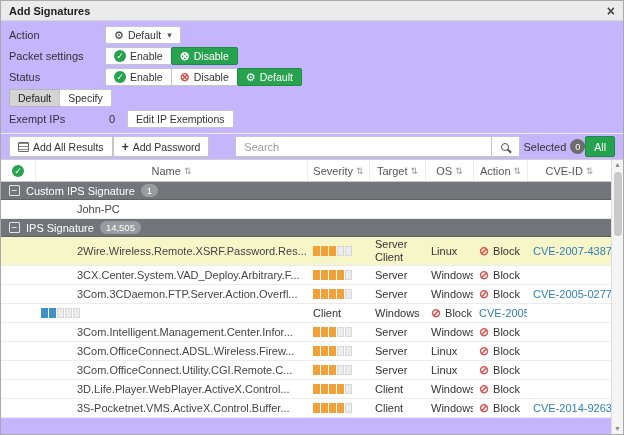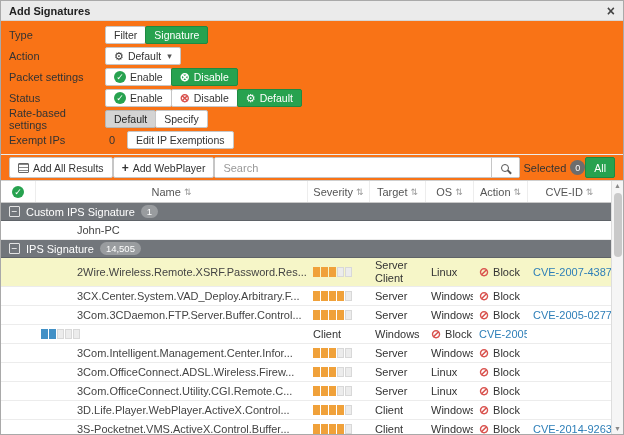--- a/index.html
+++ b/index.html
@@ -1,17 +1,17 @@
 <!DOCTYPE html>
 <html><head>
 <meta charset="utf-8">
 <style>
   * { box-sizing: border-box; margin: 0; padding: 0; }
   body { font-family: "Liberation Sans", sans-serif; background:#fff; }
-  .dialog{ width:624px; height:435px; border:1px solid #a9a9a9; background:#f97316;
+  .dialog{ width:624px; height:435px; border:1px solid #a9a9a9; background:#c4b5fd;
            display:flex; flex-direction:column; font-size:11px; color:#333; overflow:hidden;}
   
   .titlebar{ height:20px; background:#ebebeb; border-bottom:1px solid #d6d6d6;
              display:flex; align-items:center; padding:0 8px; flex:0 0 auto;}
   .title{ font-weight:bold; font-size:11px; color:#222;}
   .close{ margin-left:auto; font-size:14px; line-height:14px; color:#444; cursor:pointer; font-weight:bold;}
   
   .form{ padding:5px 8px 2px; flex:0 0 auto;}
   .frow{ display:flex; align-items:center; height:18px; margin-bottom:3px;}
   .flabel{ width:96px; color:#333;}
@@ -29,21 +29,21 @@
   .gear{ font-size:11px; line-height:11px;}
   .caret{ font-size:9px; color:#555; margin-left:2px;}
   .exempt-count{ margin-right:12px; width:10px; text-align:right;}
   
   .toolbar{ display:flex; align-items:center; padding:0 8px; height:26px;
             border-top:1px solid #ececec; flex:0 0 auto;}
   .tbtn{ height:21px;}
   .addall-icon{ width:11px; height:10px; border:1px solid #666; border-radius:1px;
                 background:repeating-linear-gradient(to bottom,#888 0 1px,transparent 1px 3px);}
   .plus{ font-weight:bold; font-size:12px; line-height:12px;}
-  .search{ flex:1; display:flex; height:21px; border:1px solid #c6c6c6; border-radius:2px; overflow:hidden; background:#fff;}
+  .search{ flex:1; display:flex; height:21px; border:1px solid #c6c6c6; border-radius:2px; overflow:hidden; background:#fff;margin-left:26px;}
   .search input{ flex:1; border:0; outline:none; padding:0 8px; font-size:11px; font-family:inherit; color:#333;}
   .search input::placeholder{ color:#999;}
   .search-btn{ width:28px; border-left:1px solid #c6c6c6; background:#fff; display:flex;
                align-items:center; justify-content:center; cursor:pointer;}
   .mag{ width:8px; height:8px; border:1.5px solid #555; border-radius:50%; position:relative;}
   .mag:after{ content:''; position:absolute; width:5px; height:1.5px; background:#555;
               transform:rotate(45deg); right:-4px; bottom:-2px;}
   .selwrap{ display:flex; align-items:center; gap:4px; margin-left:4px;}
   .selcnt{ width:15px; height:15px; border-radius:50%; background:#6d6d6d; color:#fff;
            font-size:9px; display:flex; align-items:center; justify-content:center;}
@@ -84,27 +84,20 @@
 
 <div class="dialog">
 
   <div class="titlebar">
     <span class="title">Add Signatures</span>
     <span class="close">×</span>
   </div>
 
   <div class="form">
 
-    <div class="frow">
-      <span class="flabel">Type</span>
-      <span class="seg">
-        <button class="btn">Filter</button>
-        <button class="btn green">Signature</button>
-      </span>
-    </div>
 
     <div class="frow">
       <span class="flabel">Action</span>
       <button class="btn">
         <span class="gear">⚙</span>
         <span>Default</span>
         <span class="caret">▾</span>
       </button>
     </div>
 
@@ -134,42 +127,41 @@
           <span>Disable</span>
         </button>
         <button class="btn green">
           <span class="gear">⚙</span>
           <span>Default</span>
         </button>
       </span>
     </div>
 
     <div class="frow">
-      <span class="flabel">Rate-based settings</span>
       <span class="seg">
         <button class="btn graysel">Default</button>
         <button class="btn">Specify</button>
       </span>
     </div>
 
     <div class="frow">
       <span class="flabel">Exempt IPs</span>
       <span class="exempt-count">0</span>
       <button class="btn">Edit IP Exemptions</button>
     </div>
   </div>
 
   <div class="toolbar">
     <button class="btn tbtn">
       <span class="addall-icon"></span>
       <span>Add All Results</span>
     </button>
     <button class="btn tbtn">
       <span class="plus">+</span>
-      <span>Add WebPlayer</span>
+      <span>Add Password</span>
     </button>
     <div class="search">
       <input type="text" placeholder="Search" style="">
       <span class="search-btn">
         <span class="mag"></span>
       </span>
     </div>
     <div class="selwrap">
       <span>Selected</span>
       <span class="selcnt">0</span>
@@ -264,21 +256,21 @@
             </div>
             <div class="td">Windows</div>
             <div class="td">
               <span class="block-icon">⊘</span>
               <span>Block</span>
             </div>
             <div class="td td-cve"></div>
           </div>
           <div class="trow grid">
             <div class="td"></div>
-            <div class="td td-name">3Com.3CDaemon.FTP.Server.Buffer.Control...</div>
+            <div class="td td-name">3Com.3CDaemon.FTP.Server.Action.Overfl...</div>
             <div class="td td-sev">
               <span class="seg-bar" style="background: rgb(240, 161, 58); border-color: rgb(240, 161, 58);"></span>
               <span class="seg-bar" style="background: rgb(240, 161, 58); border-color: rgb(240, 161, 58);"></span>
               <span class="seg-bar" style="background: rgb(240, 161, 58); border-color: rgb(240, 161, 58);"></span>
               <span class="seg-bar" style="background: rgb(240, 161, 58); border-color: rgb(240, 161, 58);"></span>
               <span class="seg-bar"></span>
             </div>
             <div class="td td-target">
               <div>Server</div>
             </div>

